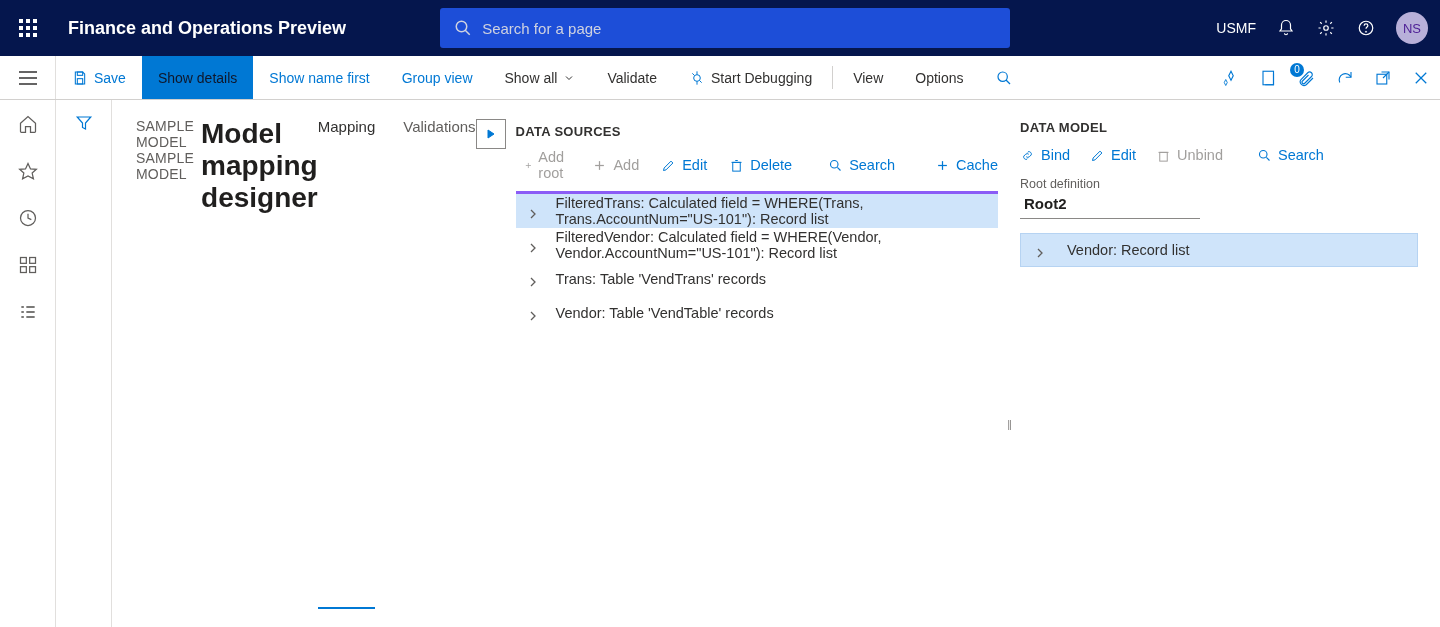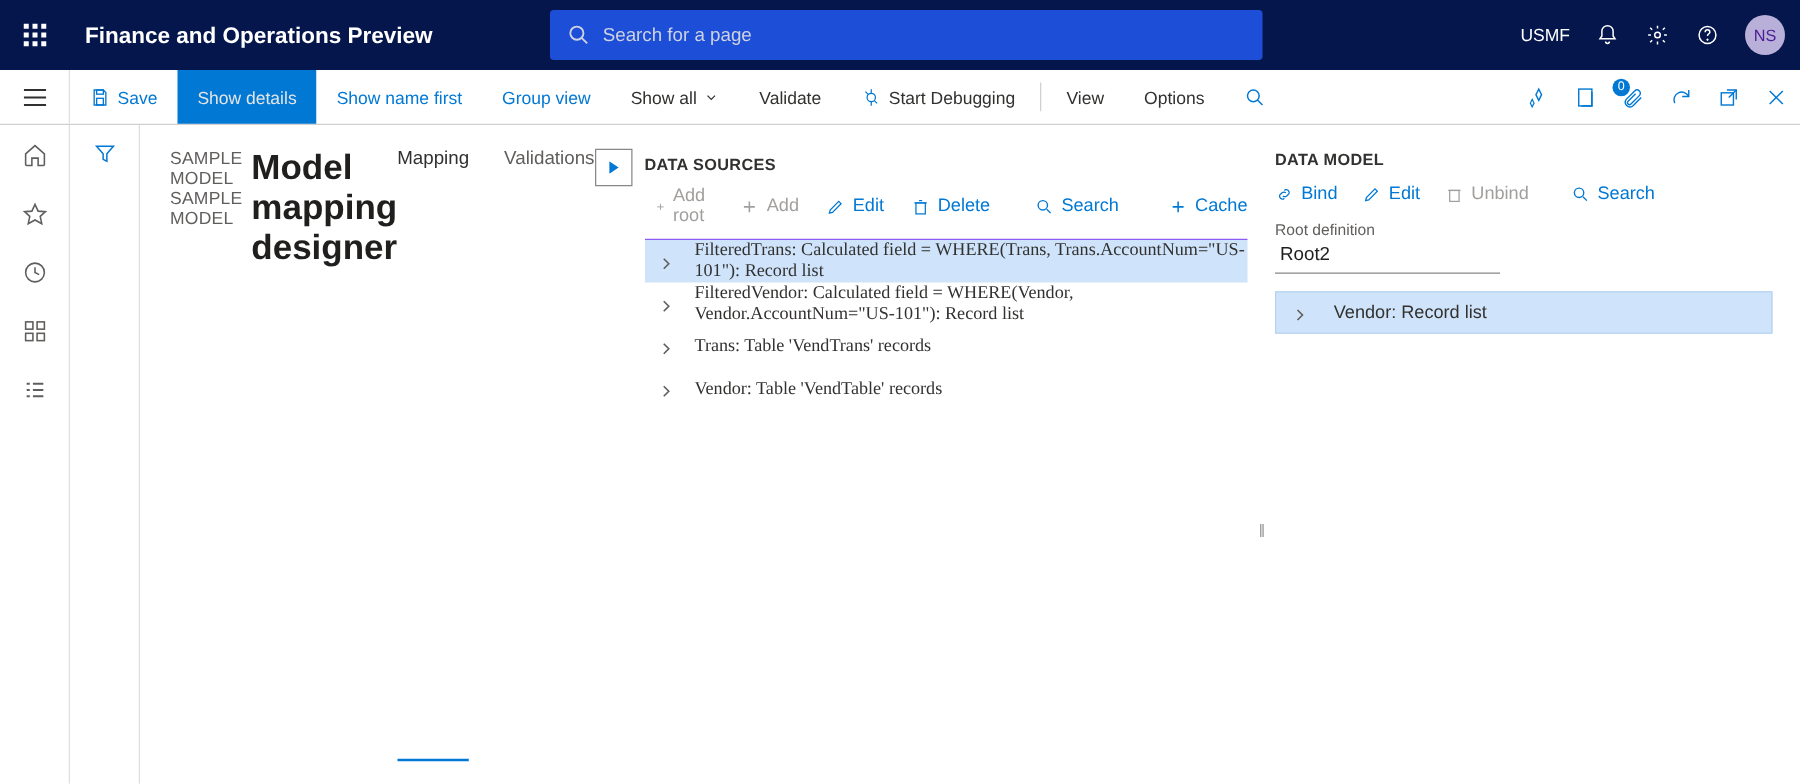--- a/index.html
+++ b/index.html
@@ -15,21 +15,21 @@
   .search-box span{ font-size:15px; color:#cfd2e0;}
   .top-right { display:flex; align-items:center; gap:20px; margin-left:auto;}
   .top-icon { width:20px; height:20px; display:flex; align-items:center; justify-content:center; color:#fff;}
   .top-icon svg{ width:18px; height:18px; stroke:#fff; fill:none;}
   .avatar { width:32px; height:32px; border-radius:50%; background:#b8b0d9; color:#4c1d95; display:flex; align-items:center; justify-content:center; font-size:13px; font-weight:500;}
   .legal { color:#fff; font-size:14px; font-weight:400;}
   .actionbar { height:44px; border-bottom:1px solid #d2d0ce; display:flex; align-items:stretch; background:#fff; position:relative;}
   .hamburger { width:56px; display:flex; align-items:center; justify-content:center; border-right:1px solid #e1dfdd;}
   .ab-item { display:flex; align-items:center; padding:0 16px; font-size:14px; color:#323130; white-space:nowrap; gap:6px;}
   .ab-item.link { color:#0078d4; }
-  .ab-item.primary { background:#0078d4; color:#e5e5e5; }
+  .ab-item.primary { background:#0078d4; color:#0f172a; }
   .ab-sep { width:1px; background:#d2d0ce; margin:10px 4px;}
   .ab-right { margin-left:auto; display:flex; align-items:center; padding-right:8px; gap:16px;}
   .ab-right-icon { width:22px; height:22px; display:flex; align-items:center; justify-content:center; color:#0078d4; position:relative;}
   .ab-right-icon svg{ width:18px; height:18px; stroke:currentColor; fill:none;}
   .badge { position:absolute; top:-4px; left:-6px; background:#0078d4; color:#fff; border-radius:8px; font-size:10px; min-width:14px; height:14px; display:flex; align-items:center; justify-content:center; padding:0 3px;}
   .body { display:flex; height:calc(100% - 100px);}
   .leftrail { width:56px; border-right:1px solid #e1dfdd; display:flex; flex-direction:column; align-items:center; padding-top:14px; gap:24px;}
   .leftrail svg{ width:20px; height:20px; stroke:#605e5c; fill:none;}
   .filterrail { width:56px; border-right:1px solid #e1dfdd; display:flex; flex-direction:column; align-items:center; padding-top:14px;}
   .filterrail svg{ width:18px; height:18px; stroke:#0078d4; fill:none;}
@@ -42,35 +42,35 @@
   .tab.active { color:#323130; border-bottom:2px solid #0078d4; font-weight:400;}
   .dsblock { display:flex; }
   .dshandle { width:30px; height:30px; border:1px solid #8a8886; display:flex; align-items:center; justify-content:center; margin-right:10px; margin-top:1px; flex-shrink:0;}
   .dshandle svg{ width:10px; height:10px; stroke:#0078d4; fill:#0078d4;}
   .dscontent { flex:1; min-width:0;}
   .ds-head { font-size:13px; font-weight:700; letter-spacing:.3px; margin-bottom:10px; margin-top:6px;}
   .ds-toolbar { display:flex; align-items:center; gap:22px; margin-bottom:10px; padding-left:8px; font-size:14.5px;}
   .ds-tb-item { display:flex; align-items:center; gap:6px; color:#0078d4;}
   .ds-tb-item.disabled { color:#a19f9d;}
   .ds-tb-item svg{ width:15px; height:15px; stroke:currentColor; fill:none;}
-  .ds-list { border-top:1px solid #8b5cf6; max-width:860px;font-family:Liberation Serif, serif;}
+  .ds-list { border-top:3px solid #8b5cf6; max-width:860px;}
   .ds-row { display:flex; align-items:center; height:34px; padding-left:12px; font-size:14.5px; color:#323130;}
   .ds-row.selected { background:#cfe4fa;}
   .ds-row .caret { width:10px; height:10px; margin-right:18px; flex-shrink:0;}
   .ds-row .caret svg{ width:10px; height:10px; stroke:#605e5c; fill:none;}
   .splitter { width:22px; display:flex; align-items:center; justify-content:center; position:relative;}
   .splitter-handle { position:absolute; top:300px; font-size:11px; color:#8a8886; letter-spacing:-1px;}
   .rightcol { width:420px; padding-right:22px; padding-top:2px;}
   .dm-head { font-size:13px; font-weight:700; letter-spacing:.3px; margin-bottom:12px;}
   .dm-toolbar { display:flex; align-items:center; gap:20px; margin-bottom:14px; font-size:14.5px;}
   .dm-tb-item { display:flex; align-items:center; gap:6px; color:#0078d4;}
   .dm-tb-item.disabled { color:#a19f9d;}
   .dm-tb-item svg{ width:15px; height:15px; stroke:currentColor; fill:none;}
   .dm-label { font-size:12.5px; color:#605e5c; margin-bottom:0;}
-  .dm-input { border:none; border-bottom:1px solid #8a8886; padding:4px 0 6px 4px; font-size:15px; width:180px; margin-bottom:14px; background:transparent; outline:none; color:#201f1e;}
+  .dm-input { border:none; border-bottom:1px solid #8a8886; padding:4px 0 6px 4px; font-size:15px; width:180px; margin-bottom:14px; background:transparent; outline:none; color:#201f1e;font-weight:bold;}
   .dm-row { display:flex; align-items:center; height:34px; padding-left:14px; font-size:14.5px; background:#cfe4fa; border:1px solid #b6d3f2;}
   .dm-row .caret{ width:10px; height:10px; margin-right:22px;}
   .dm-row .caret svg{ width:10px; height:10px; stroke:#605e5c; fill:none;}
 </style>
 </head>
 <body>
 
 <div class="topbar">
   <div class="waffle">
     <div class="waffle-grid">

